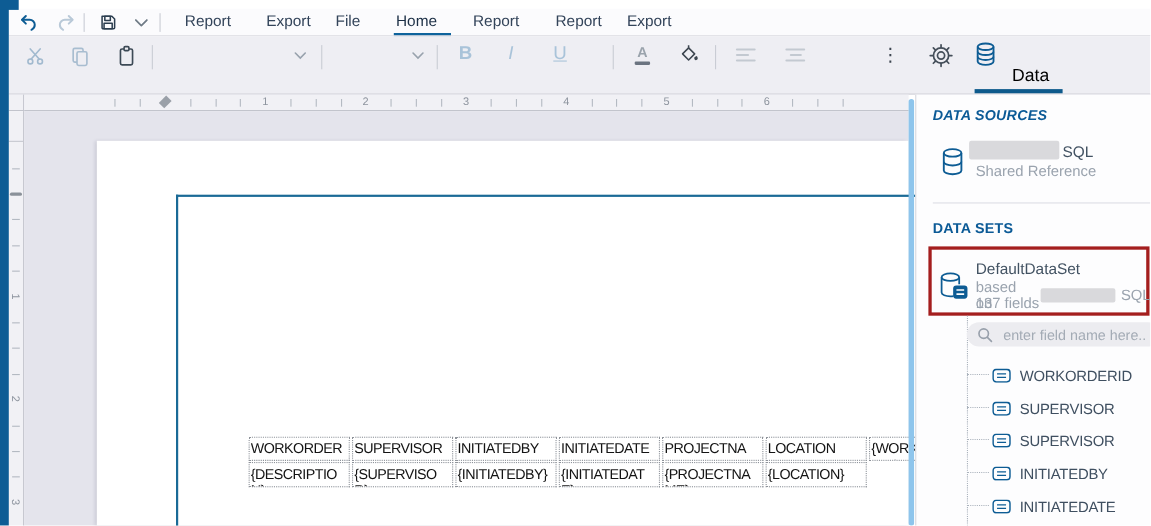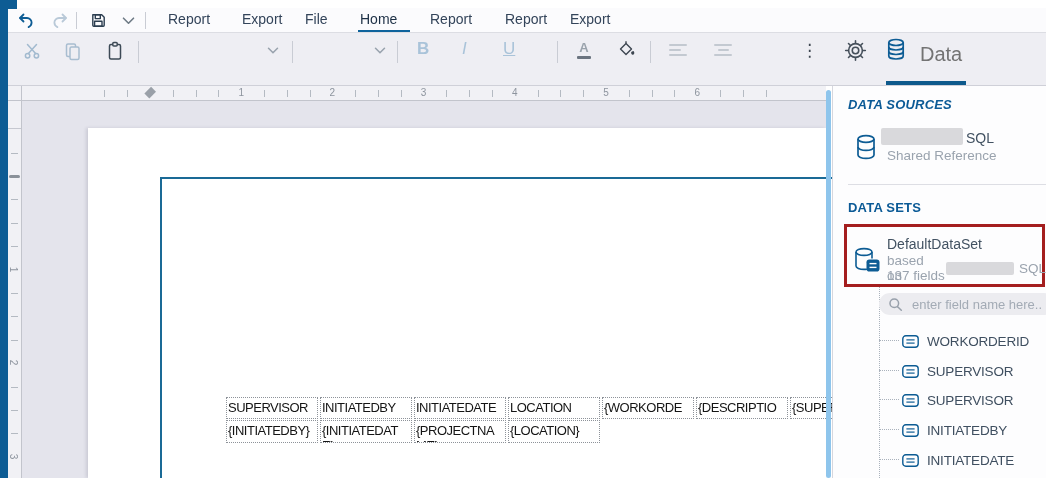--- a/index.html
+++ b/index.html
@@ -16,21 +16,21 @@
   .mtab.active{color:#1c2f45;}
   #home-underline{left:350px;top:22px;width:52px;height:3px;background:#0e639c;}
   .v-div{position:absolute;width:1px;background:#c9ccd4;}
   .icbtn{position:absolute;display:flex;align-items:center;justify-content:center;}
   
   #toolbar{left:8px;top:33px;right:0;height:53px;background:#eeeef3;}
   #toolbar-border{left:8px;top:85px;right:0;height:1px;background:#cfd0d8;}
   .tb-label{position:absolute;font-size:17px;color:#a9c3d9;}
   .combo{position:absolute;height:30px;}
   .kebab{font-size:17px;color:#3d4650;letter-spacing:0;}
-  #data-btn-label{position:absolute;font-size:20px;color:#737373;}
+  #data-btn-label{position:absolute;font-size:16px;color:#000000;margin-top:18px;}
   #data-underline{left:886px;top:81px;width:80px;height:4px;background:#0e5a8c;}
   .acolor{display:flex;flex-direction:column;align-items:center;}
   .acolor .a{font-size:13px;font-weight:bold;color:#9aa3ac;line-height:13px;}
   .acolor .bar{width:14px;height:3.5px;background:#6b7480;border-radius:1px;margin-top:1.5px;}
   .align{display:flex;flex-direction:column;gap:3px;}
   .align span{display:block;height:2px;background:#c3c9d1;border-radius:1px;}
   
   #ruler-corner{left:8px;top:86px;width:14px;height:15px;background:#f1f1f5;
      border-right:1px solid #c2c4cc;border-bottom:1px solid #c2c4cc;box-sizing:border-box;}
   #h-ruler{left:22px;top:86px;width:804px;height:15px;background:#f1f1f5;
@@ -289,30 +289,38 @@
         <div class="rlabel v" style="top: 349.8px;">3</div>
       </div>
     <div id="v-marker" class="abs"></div>
   </div>
 
   <div id="canvas" class="abs">
     <div id="page" class="abs">
       <div id="design-rect" class="abs"></div>
       <div id="rpt-table" class="abs">
         <div class="cell">
+            <div>WORKORDER</div>
+            <div>ID</div>
+          </div>
+        <div class="cell">
             <div>SUPERVISOR</div>
             <div></div>
           </div>
         <div class="cell">
             <div>INITIATEDBY</div>
             <div></div>
           </div>
         <div class="cell">
             <div>INITIATEDATE</div>
             <div></div>
+          </div>
+        <div class="cell">
+            <div>PROJECTNA</div>
+            <div>ME</div>
           </div>
         <div class="cell">
             <div>LOCATION</div>
             <div></div>
           </div>
         <div class="cell">
             <div>{WORKORDE</div>
             <div>RID}</div>
           </div>
         <div class="cell">

